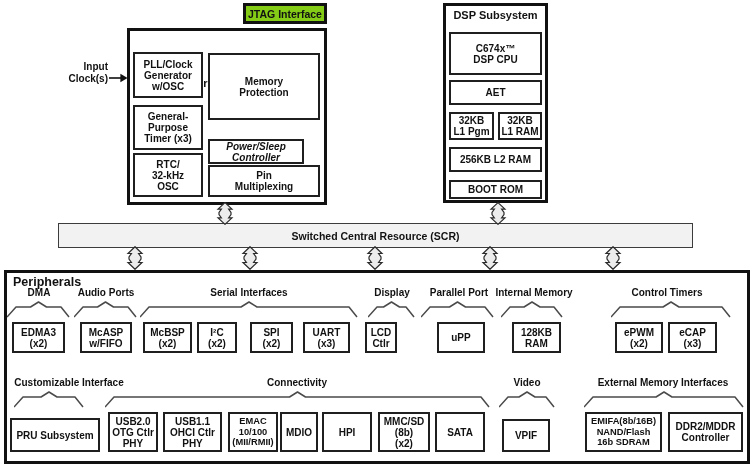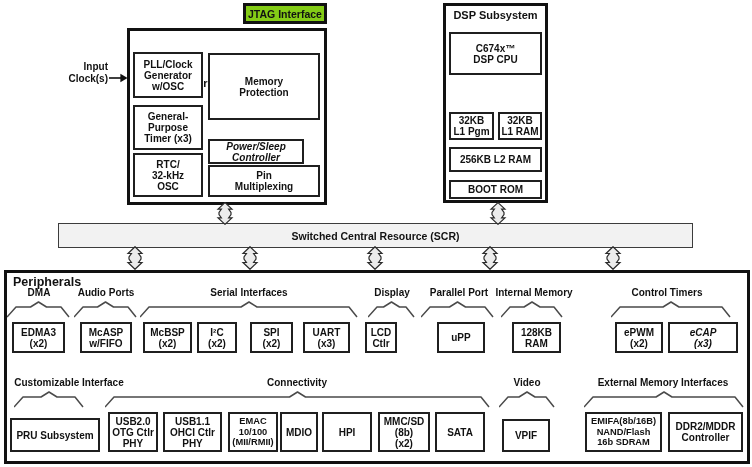--- a/index.html
+++ b/index.html
@@ -51,20 +51,21 @@
     <div class="box" style="left:78px;top:108px;width:96px;height:25px;font-style:italic;">Power/Sleep
 Controller</div>
     <div class="box" style="left:78px;top:134px;width:112px;height:32px;">Pin
 Multiplexing</div>
   </div>
 
   <div class="outer" style="left:443px;top:3px;width:105px;height:200px;">
     <div class="sec-title" style="left:0;right:0;top:3px;text-align:center;">DSP Subsystem</div>
     <div class="box" style="left:3px;top:26px;width:93px;height:43px;">C674x™
 DSP CPU</div>
+    <div class="box" style="left:3px;top:74px;width:93px;height:25px;">AET</div>
     <div class="box" style="left:3px;top:106px;width:45px;height:28px;">32KB
 L1 Pgm</div>
     <div class="box" style="left:52px;top:106px;width:44px;height:28px;">32KB
 L1 RAM</div>
     <div class="box" style="left:3px;top:141px;width:93px;height:25px;">256KB L2 RAM</div>
     <div class="box" style="left:3px;top:174px;width:93px;height:19px;">BOOT ROM</div>
   </div>
 
   <div class="varrow" style="left:215px;top:202px;height:23px;"><svg width="100%" height="100%" viewBox="0 0 20 24" preserveAspectRatio="none">
         <polygon points="10,0.7 17,7.5 13.6,7.5 16,11 16,13 13.6,16.5 17,16.5 10,23.3 3,16.5 6.4,16.5 4,13 4,11 6.4,7.5 3,7.5" fill="#ececec" stroke="#2b2b2b" stroke-width="1.2"></polygon>
@@ -136,21 +137,21 @@
 (x2)</div>
     <div class="box" style="left:296px;top:49px;width:47px;height:31px;">UART
 (x3)</div>
     <div class="box" style="left:358px;top:49px;width:32px;height:31px;">LCD
 Ctlr</div>
     <div class="box" style="left:430px;top:49px;width:48px;height:31px;">uPP</div>
     <div class="box" style="left:505px;top:49px;width:49px;height:31px;">128KB
 RAM</div>
     <div class="box" style="left:608px;top:49px;width:48px;height:31px;">ePWM
 (x2)</div>
-    <div class="box" style="left:661px;top:49px;width:70px;height:31px;font-style:italic;">eCAP
+    <div class="box" style="left:661px;top:49px;width:49px;height:31px;">eCAP
 (x3)</div>
 
     <div class="group-label" style="left:1px;top:104px;width:122px;">Customizable Interface</div>
     <div class="group-label" style="left:245px;top:104px;width:90px;">Connectivity</div>
     <div class="group-label" style="left:490px;top:104px;width:60px;">Video</div>
     <div class="group-label" style="left:571px;top:104px;width:170px;">External Memory Interfaces</div>
 
     <div class="brace" style="left:7px;top:118px;width:70px;height:17px;"><svg width="70" height="17">
           <path d="M0 16 L9 6 L27 6 L35 1 L43 6 L61 6 L69 16" fill="none" stroke="#4a4a4a" stroke-width="1.5" stroke-linejoin="round"></path>
         </svg></div>

